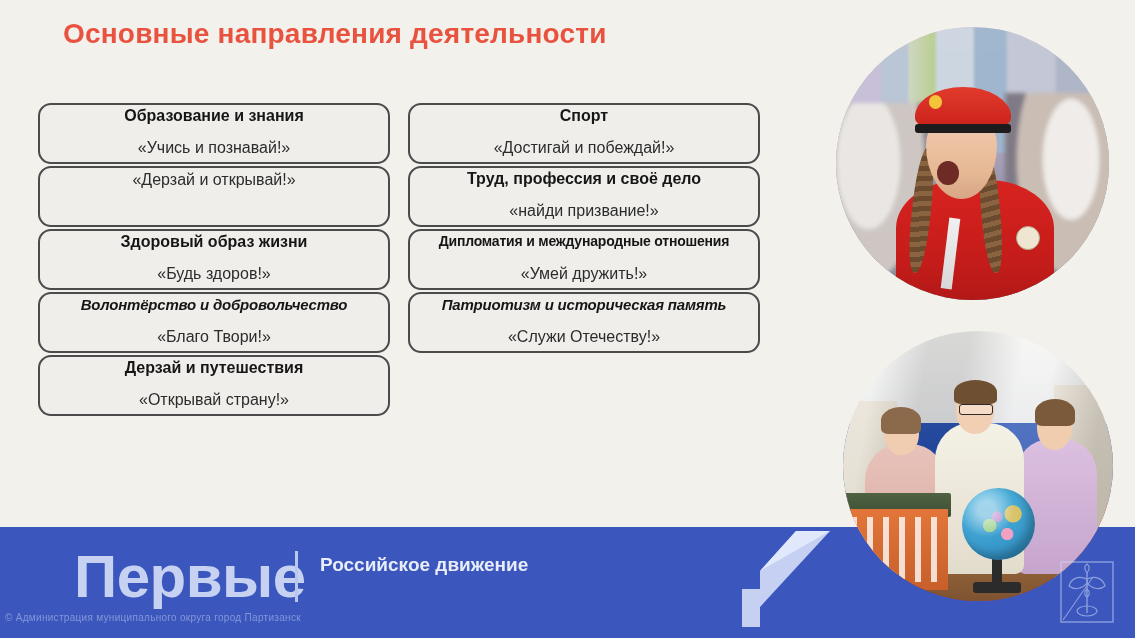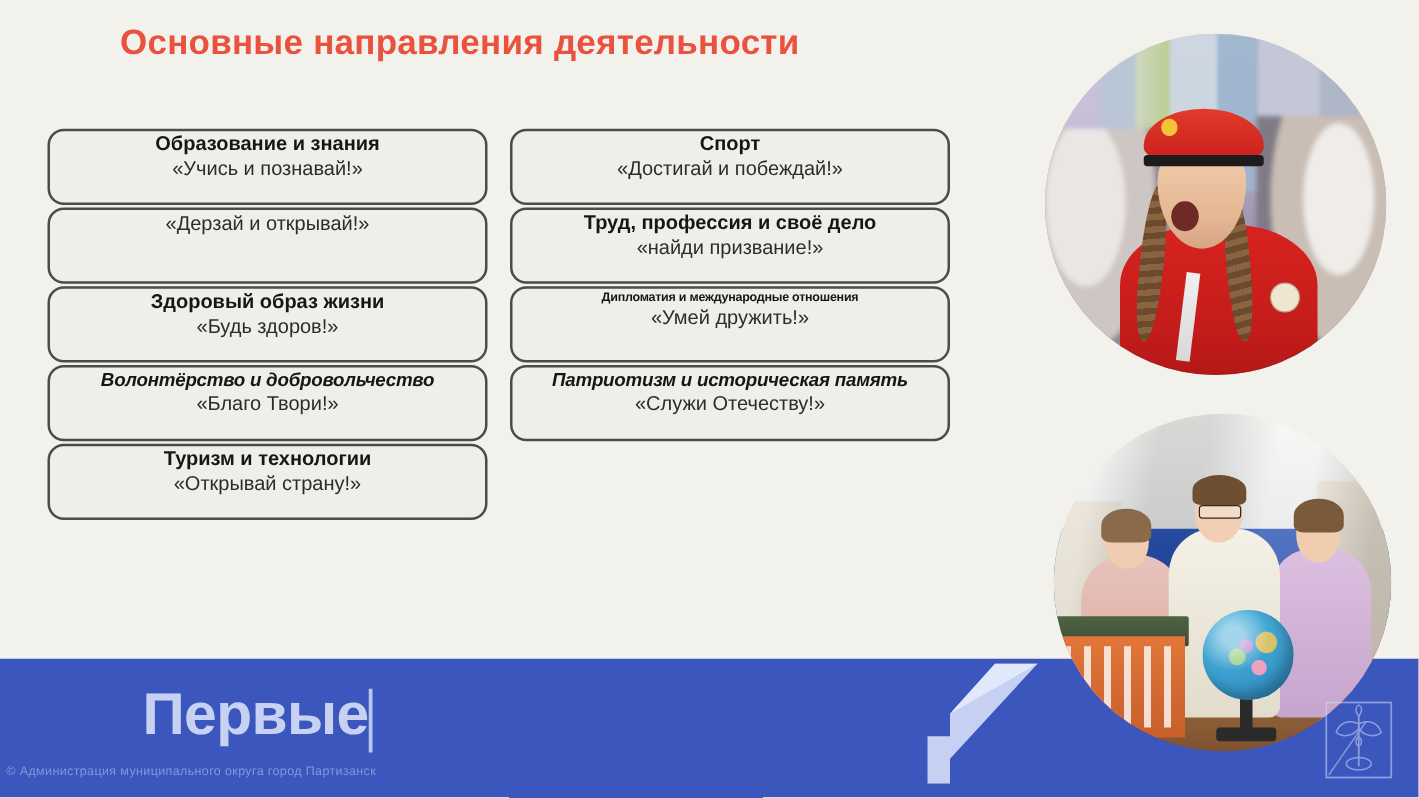--- a/index.html
+++ b/index.html
@@ -25,21 +25,20 @@
   
   #slide-title {
     position: absolute;
     left: 63px;
     top: 18px;
     font-size: 28px;
     font-weight: bold;
     color: #e8523f;
     letter-spacing: 0.2px;
     white-space: nowrap;
-    margin-left: 33px;
   }
 
   
   #cards-grid {
     position: absolute;
     left: 38px;
     top: 103px;
     width: 722px;
     height: 376px;
     display: grid;
@@ -49,34 +48,34 @@
     row-gap: 2px;
   }
 
   .direction-card {
     background: #efeeea;
     border: 2px solid #4b4b4b;
     border-radius: 13px;
     display: flex;
     flex-direction: column;
     align-items: center;
-    justify-content: flex-start;
+    justify-content: space-between;
     box-sizing: border-box;
     padding: 2px 6px 4px 6px;
     line-height: 1.18;
   }
   .card-title {
     font-weight: bold;
     font-size: 16px;
     color: #161616;
     text-align: center;
     white-space: nowrap;
   }
   .card-title.tight {
-    font-size: 10px;
+    font-size: 14px;
     letter-spacing: -0.2px;
   }
   .card-title.tight2 {
     font-size: 15px;
     letter-spacing: -0.2px;
     font-style: italic;
   }
   .card-motto {
     font-size: 16px;
     color: #2c2c2c;
@@ -278,28 +277,27 @@
     right: 0;
     top: 527px;
     height: 111px;
     background: #3b57bd;
     z-index: 4;
   }
   #brand-name {
     position: absolute;
     left: 74px;
     top: 547px;
-    font-size: 47px;
+    font-size: 60px;
     font-weight: bold;
     color: #c7d2f2;
     letter-spacing: -0.5px;
     line-height: 1;
     z-index: 7;
     white-space: nowrap;
-    margin-left: 40px;
   }
   #brand-divider {
     position: absolute;
     left: 295px;
     top: 551px;
     width: 3px;
     height: 51px;
     background: #b9c6ee;
     z-index: 7;
   }
@@ -382,21 +380,21 @@
     <div class="direction-card">
       <div class="card-title tight2">Волонтёрство и добровольчество</div>
       <div class="card-motto">«Благо Твори!»</div>
     </div>
 
     <div class="direction-card">
       <div class="card-title tight2">Патриотизм и историческая память</div>
       <div class="card-motto">«Служи Отечеству!»</div>
     </div>
     <div class="direction-card">
-      <div class="card-title">Туризм и технологии</div>
+      <div class="card-title">Дерзай и путешествия</div>
       <div class="card-motto">«Открывай страну!»</div>
     </div>
   </div>
 
   <div class="photo-circle" id="photo-top">
     <div class="photo-inner">
       <div id="p1-bg"></div>
       <div id="p1-wall"></div>
       <div id="p1-crowd-l"></div>
       <div id="p1-crowd-r"></div>
@@ -444,20 +442,21 @@
   <div id="bottom-banner"></div>
 
   <svg id="brand-arrow" viewBox="0 0 104 100">
     <polygon points="4,62 4,100 22,100 22,80 92,4 58,4 22,44 22,62" fill="#ccd7f5" opacity="0.95"></polygon>
     <polygon points="22,44 92,4 58,4" fill="#e3e9fb" opacity="0.95"></polygon>
   </svg>
 
   <div id="brand-name">Первые</div>
   <div id="brand-divider"></div>
   <div id="brand-tagline">
+    <div>Российское движение</div>
   </div>
 
   <svg id="emblem" viewBox="0 0 58 66">
     <rect x="3" y="3" width="52" height="60" fill="none" stroke="#cfd9f5" stroke-width="1.4"></rect>
     <line x1="5" y1="61" x2="35" y2="18" stroke="#cfd9f5" stroke-width="1.1"></line>
     <line x1="29" y1="14" x2="29" y2="54" stroke="#cfd9f5" stroke-width="1.4"></line>
     <path d="M29 20 C20 16 13 20 11 27 C17 32 25 29 29 24 Z" fill="none" stroke="#cfd9f5" stroke-width="1.2"></path>
     <path d="M29 20 C38 16 45 20 47 27 C41 32 33 29 29 24 Z" fill="none" stroke="#cfd9f5" stroke-width="1.2"></path>
     <path d="M29 14 C26 10 26 7 29 5 C32 7 32 10 29 14 Z" fill="none" stroke="#cfd9f5" stroke-width="1.2"></path>
     <path d="M29 30 C26 33 26 36 29 38 C32 36 32 33 29 30 Z" fill="none" stroke="#cfd9f5" stroke-width="1.2"></path>

